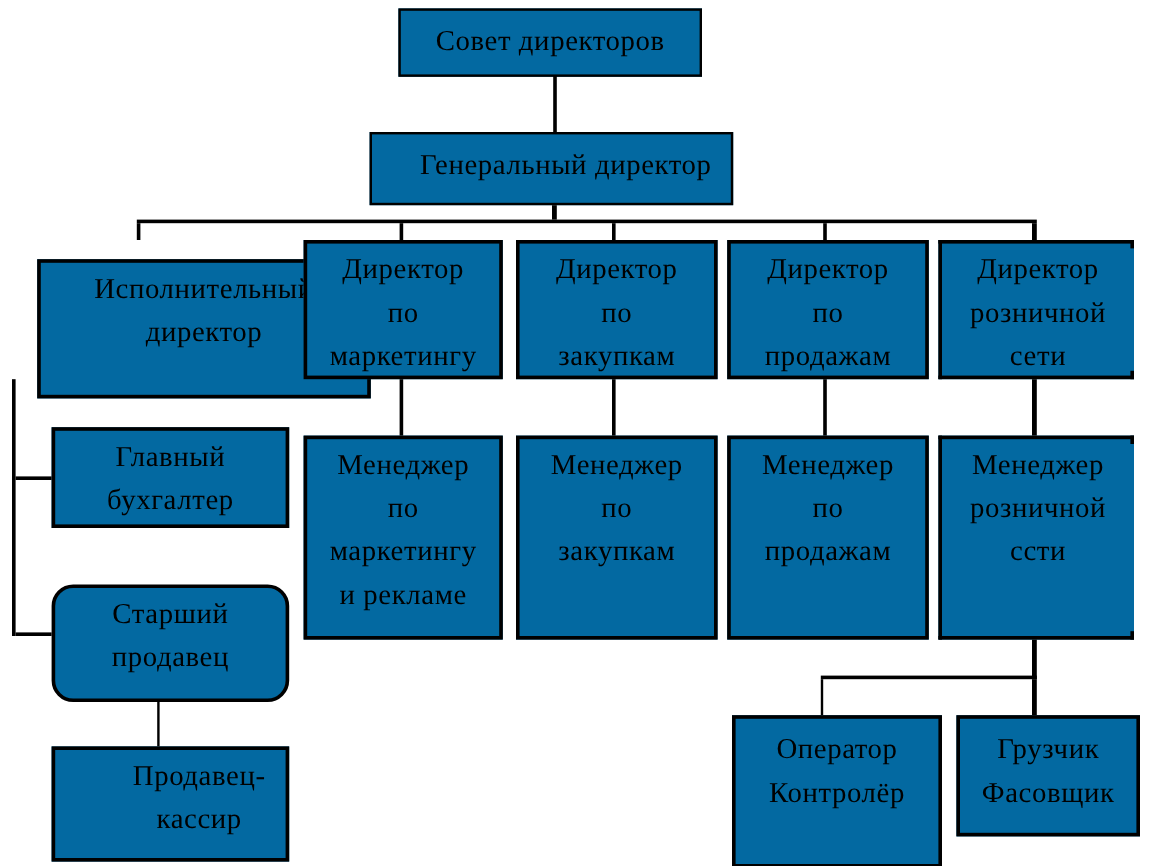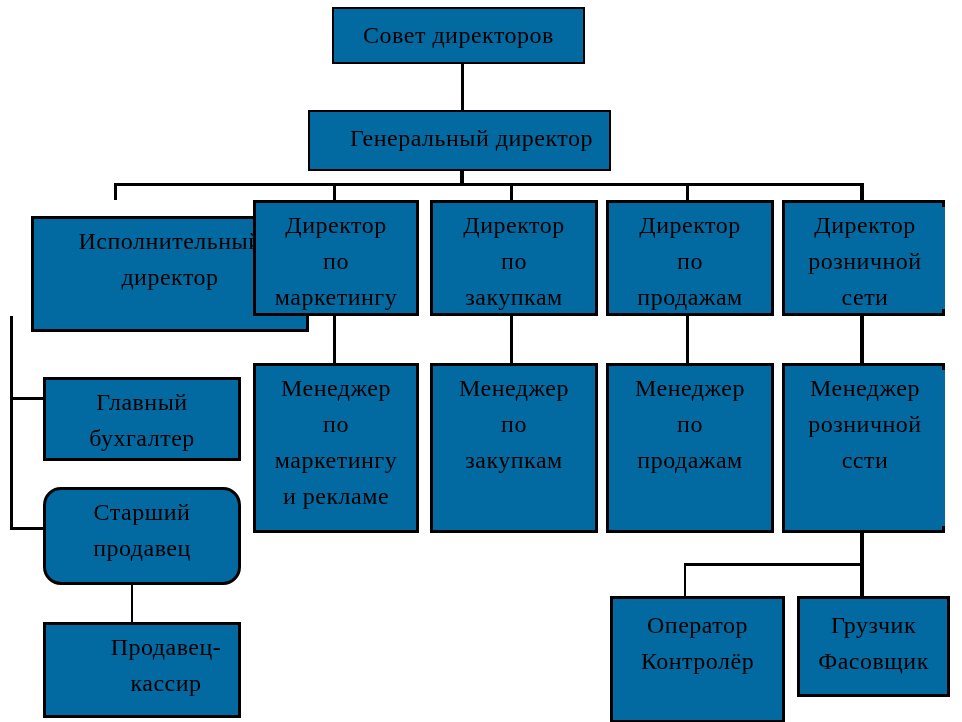--- a/index.html
+++ b/index.html
@@ -60,21 +60,21 @@
   <div class="node" style="left:430px; top:200px; width:168px; height:116px;">Директор
 по
 закупкам</div>
   <div class="node" style="left:606px; top:200px; width:168px; height:116px;">Директор
 по
 продажам</div>
   <div class="node no-right" style="left:782px; top:200px; width:163px; height:116px;">Директор
 розничной
 сети</div>
 
-  <div class="node" style="left:43px; top:377px; width:198px; height:84px;">Главный
+  <div class="node" style="left:43px; top:356px; width:198px; height:84px;">Главный
 бухгалтер</div>
   <div class="node" style="left:253px; top:363px; width:166px; height:170px;">Менеджер
 по
 маркетингу
 и рекламе</div>
   <div class="node" style="left:430px; top:363px; width:168px; height:170px;">Менеджер
 по
 закупкам</div>
   <div class="node" style="left:606px; top:363px; width:168px; height:170px;">Менеджер
 по

